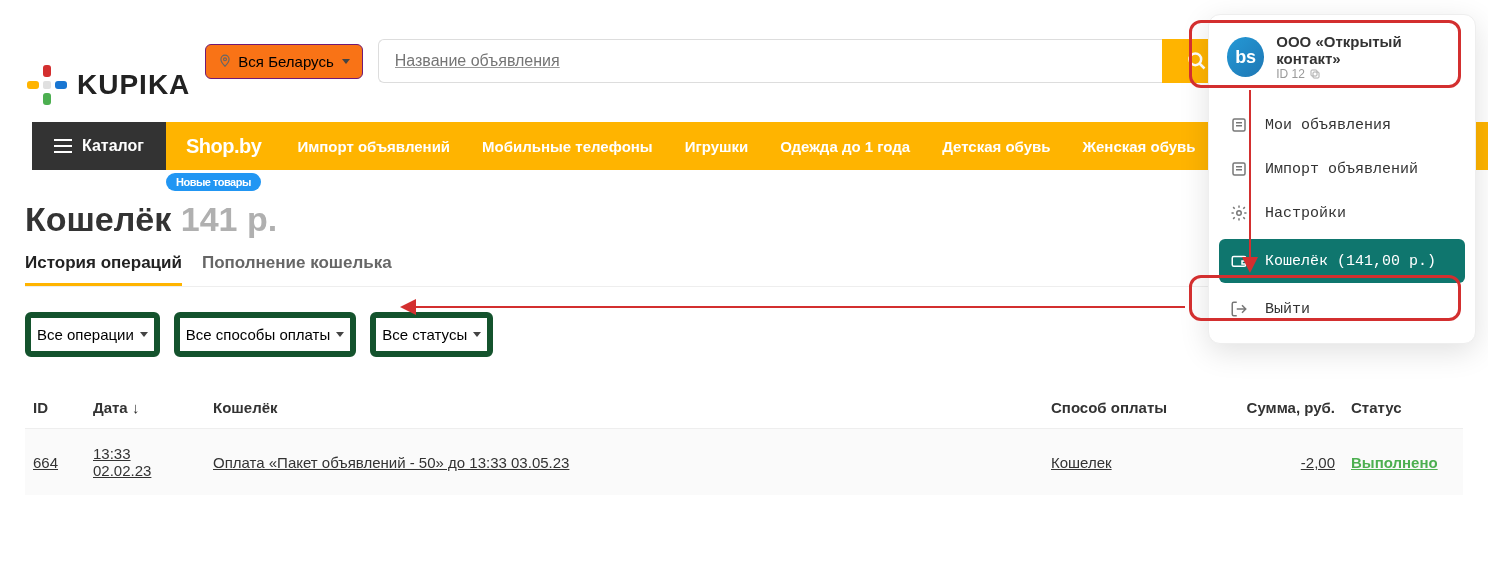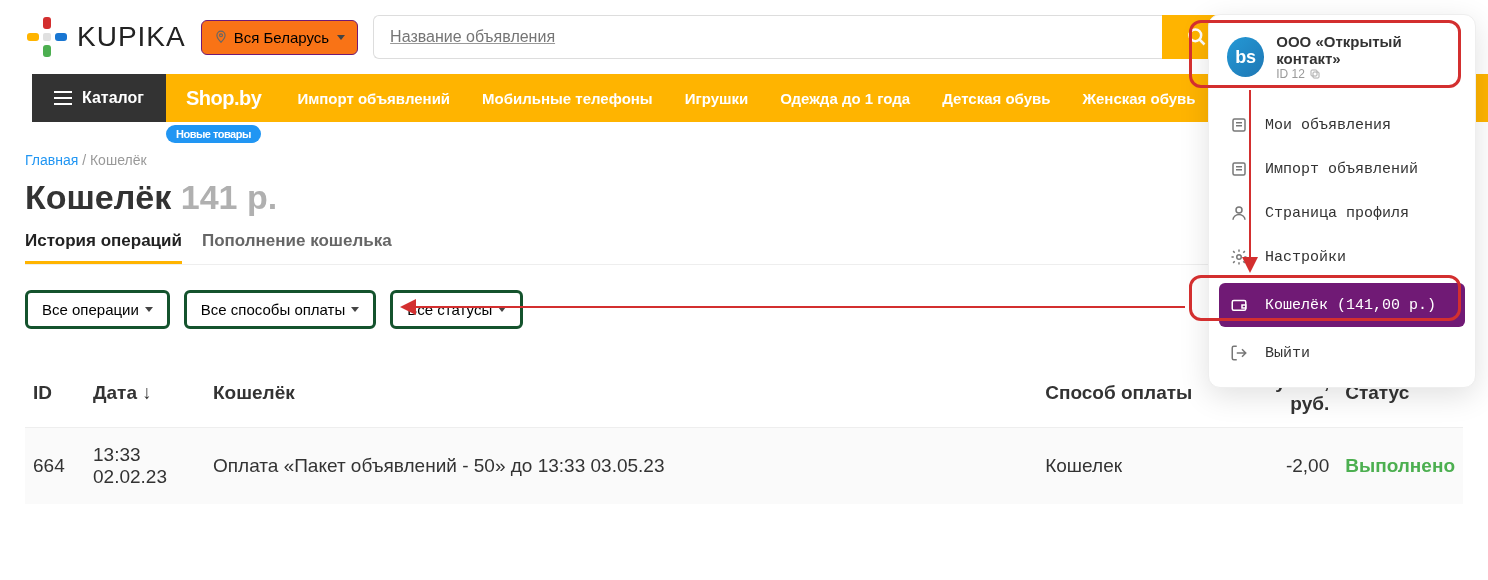--- a/index.html
+++ b/index.html
@@ -1,20 +1,20 @@
 <!DOCTYPE html>
 <html><head>
 <meta charset="utf-8">
 <style>
 * { box-sizing: border-box; margin: 0; padding: 0; }
 body { font-family: Arial, Helvetica, sans-serif; background: #fff; color: #333; width: 1488px; }
 
 
 .header { display: flex; align-items: center; padding: 15px 25px; gap: 15px; background: #fff; }
-.logo { display: flex; align-items: center; gap: 8px; font-size: 28px; font-weight: 400; letter-spacing: 1px; }
+.logo { display: flex; align-items: center; gap: 8px; font-size: 28px; font-weight: 700; letter-spacing: 1px; margin-top: 48px; }
 .logo-icon { width: 44px; height: 44px; position: relative; }
 .logo-text { color: #222; }
 .region-btn { display: flex; align-items: center; gap: 6px; padding: 8px 12px; border: 1px solid #701a75; border-radius: 6px; background: #f97316; cursor: pointer; font-size: 15px; }
 .search-wrap { display: flex; flex: 1; }
 .search-input { flex: 1; padding: 12px 16px; border: 1px solid #ddd; border-right: none; border-radius: 6px 0 0 6px; font-size: 16px; color: #999; background: #fff; text-decoration: underline; }
 .search-btn { width: 70px; background: #ffb400; border: none; border-radius: 0 6px 6px 0; cursor: pointer; display: flex; align-items: center; justify-content: center; color: #fff; }
 .post-btn { padding: 12px 28px; background: #2196f3; color: #fff; border: none; border-radius: 6px; font-size: 16px; font-weight: 600; cursor: pointer; }
 .close-btn { position: absolute; top: 42px; right: 10px; font-size: 20px; color: #888; cursor: pointer; background: none; border: none; }
 
 
@@ -31,40 +31,40 @@
 .page-title { font-size: 34px; font-weight: 900; margin-bottom: 4px; }
 .page-title .amount { color: #b0b0b0; font-weight: 700; }
 
 
 .tabs { display: flex; gap: 20px; border-bottom: 1px solid #eee; margin-bottom: 25px; }
 .tab { padding: 10px 0; font-size: 17px; font-weight: 600; color: #666; cursor: pointer; border-bottom: 3px solid transparent; }
 .tab.active { color: #222; border-bottom-color: #ffb400; }
 
 
 .filters { display: flex; gap: 14px; margin-bottom: 30px; }
-.filter-btn { display: flex; align-items: center; gap: 4px; padding: 8px 14px; border: 3px solid #14532d; border-radius: 6px; background: #fff; font-size: 15px; cursor: pointer; }
+.filter-btn { display: flex; align-items: center; gap: 4px; padding: 8px 6px; border: 6px solid #14532d; border-radius: 6px; background: #fff; font-size: 15px; cursor: pointer; }
 .caret-down { width: 0; height: 0; border-left: 4px solid transparent; border-right: 4px solid transparent; border-top: 5px solid #444; margin-left: 2px; }
 
 
-.table { width: 100%; border-collapse: collapse; font-size: 19px; }
+.table { width: 100%; border-collapse: collapse; font-size: 15px; }
 .table th { text-align: left; padding: 12px 8px; font-weight: 700; border-bottom: 1px solid #eee; }
-.table td { padding: 16px 8px; }
+.table td { padding: 16px 8px; text-decoration: underline; }
 .table tbody tr { background: #fafafa; }
 .status-ok { color: #4caf50; font-weight: 600; }
 
 
 .user-dropdown { position: absolute; top: 14px; right: 12px; width: 268px; background: #fff; border: 1px solid #eee; border-radius: 12px; box-shadow: 0 8px 30px rgba(0,0,0,.12); overflow: visible; z-index: 10; }
 .ud-header { display: flex; gap: 12px; align-items: center; padding: 18px 18px 14px; }
 .ud-avatar { width: 40px; height: 40px; border-radius: 50%; background: linear-gradient(135deg,#2499d6,#1f77b4); color: #fff; font-weight: 700; display: flex; align-items: center; justify-content: center; font-size: 18px; }
 .ud-name { font-weight: 700; font-size: 15px; }
 .ud-sub { font-size: 12px; color: #999; display: flex; align-items: center; gap: 4px; }
 .ud-list { list-style: none; padding: 8px 0 12px; }
 .ud-item { display: flex; align-items: center; gap: 16px; padding: 12px 20px; font-size: 15px; cursor: pointer; color: #333; font-family: Liberation Mono, monospace; }
 .ud-item .ico { width: 20px; height: 20px; display: flex; align-items: center; justify-content: center; color: #777; }
-.ud-item.active { background: #701a75; color: #fff; border-radius: 6px; margin: 4px 10px; padding: 12px 10px; }
+.ud-item.active { background: #0f766e; color: #fff; border-radius: 6px; margin: 4px 10px; padding: 12px 10px; }
 .ud-item.active .ico { color: #fff; }
 
 
 .ann-box1 { position: absolute; border: 3px solid #d32f2f; border-radius: 12px; pointer-events: none; top: 20px; right: 27px; width: 272px; height: 68px; z-index: 20; }
 .ann-box2 { position: absolute; border: 3px solid #d32f2f; border-radius: 12px; pointer-events: none; top: 275px; right: 27px; width: 272px; height: 46px; z-index: 20; }
 .ann-arrow-line { position: absolute; pointer-events: none; z-index: 15; }
 svg { display: block; }
 </style>
 </head>
 <body>
@@ -125,25 +125,20 @@
   </div>
   <span class="nav-link">Импорт объявлений</span>
   <span class="nav-link">Мобильные телефоны</span>
   <span class="nav-link">Игрушки</span>
   <span class="nav-link">Одежда до 1 года</span>
   <span class="nav-link">Детская обувь</span>
   <span class="nav-link">Женская обувь</span>
 </div>
 
 <div class="content">
-  <div class="breadcrumbs">
-    <a href="#">Главная</a>
-    <span>/</span>
-    <span>Кошелёк</span>
-  </div>
   <h1 class="page-title">
     <span>Кошелёк</span>
     <span class="amount">141 р.</span>
   </h1>
 
   <div class="tabs">
     <div class="tab active">История операций</div>
     <div class="tab">Пополнение кошелька</div>
   </div>
 
@@ -222,29 +217,20 @@
             <rect x="4" y="4" width="16" height="16" rx="2"></rect>
             <line x1="8" y1="9" x2="16" y2="9"></line>
             <line x1="8" y1="13" x2="16" y2="13"></line>
           </svg>
         </span>
       <span>Импорт объявлений</span>
     </li>
     <li class="ud-item">
       <span class="ico">
           <svg width="18" height="18" viewBox="0 0 24 24" fill="none" stroke="currentColor" stroke-width="2">
-            <circle cx="12" cy="8" r="4"></circle>
-            <path d="M4 21c0-4 4-7 8-7s8 3 8 7"></path>
-          </svg>
-        </span>
-      <span>Страница профиля</span>
-    </li>
-    <li class="ud-item">
-      <span class="ico">
-          <svg width="18" height="18" viewBox="0 0 24 24" fill="none" stroke="currentColor" stroke-width="2">
             <circle cx="12" cy="12" r="3"></circle>
             <path d="M12 2v3M12 19v3M4.2 4.2l2.1 2.1M17.7 17.7l2.1 2.1M2 12h3M19 12h3M4.2 19.8l2.1-2.1M17.7 6.3l2.1-2.1"></path>
           </svg>
         </span>
       <span>Настройки</span>
     </li>
     <li class="ud-item active">
       <span class="ico">
           <svg width="18" height="18" viewBox="0 0 24 24" fill="none" stroke="currentColor" stroke-width="2">
             <rect x="3" y="6" width="18" height="13" rx="2"></rect>

